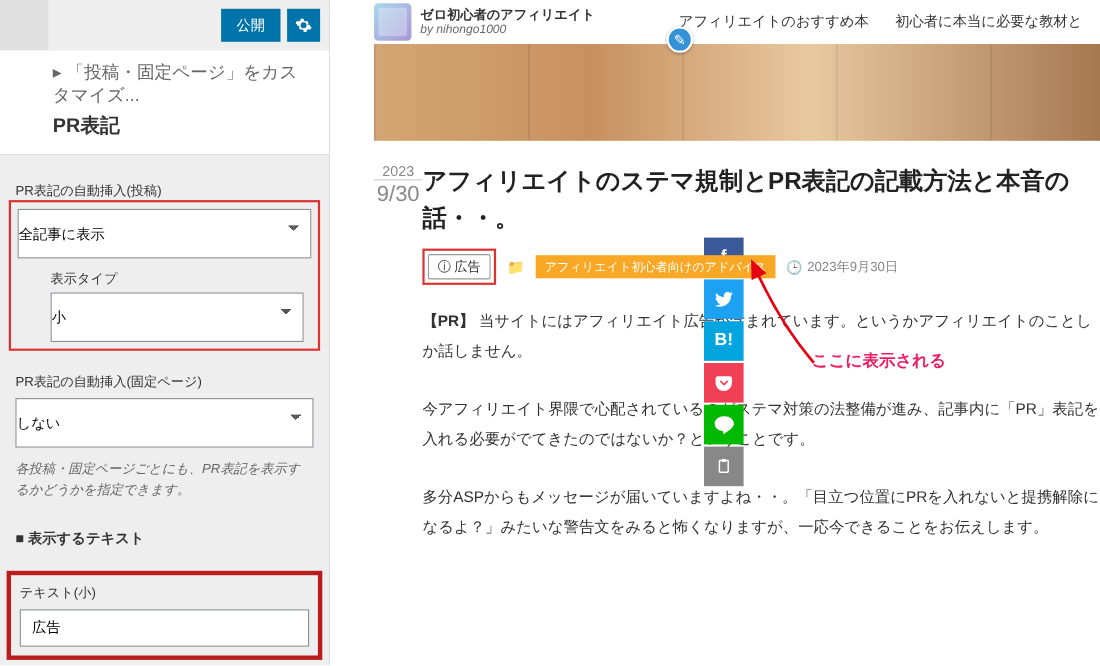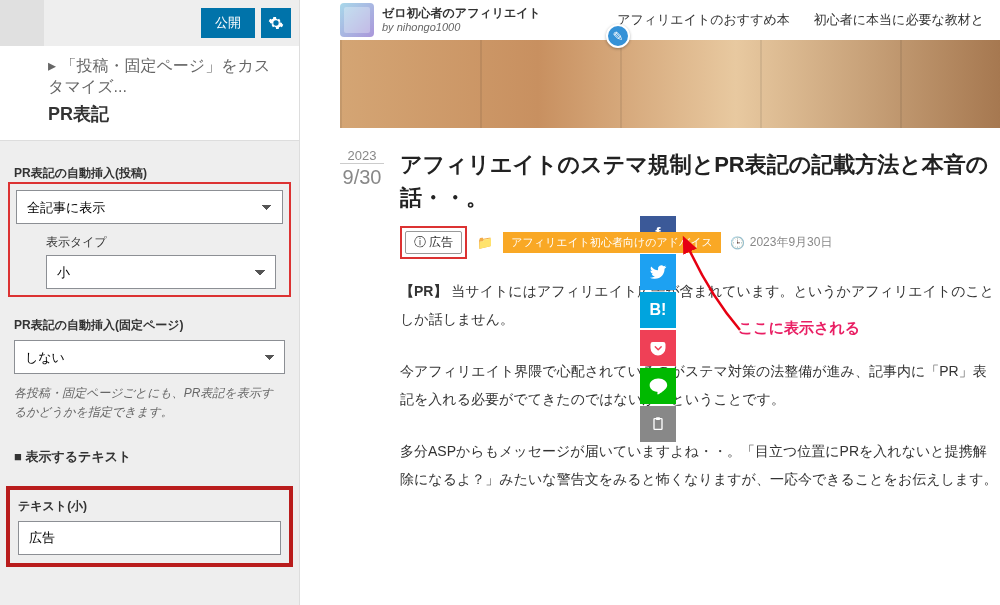--- a/index.html
+++ b/index.html
@@ -9,44 +9,44 @@
 .sidebar{width:300px;background:#eee;display:flex;flex-direction:column;border-right:1px solid #ddd}
 .sb-toolbar{height:46px;background:#eee;display:flex;justify-content:flex-end;align-items:center;padding:0 8px;gap:6px}
 .sb-toolbar-left{width:44px;height:46px;background:#e0e0e0;display:flex;align-items:center;justify-content:center;position:absolute;left:0;top:0}
 .btn-publish{background:#0073aa;color:#fff;border:none;padding:6px 14px;font-size:13px;cursor:pointer}
 .btn-gear{background:#0073aa;color:#fff;border:none;width:30px;height:30px;cursor:pointer;display:flex;align-items:center;justify-content:center}
 .sb-header{background:#fff;padding:10px 14px 14px 48px;border-bottom:1px solid #ddd;position:relative}
 .sb-back{position:absolute;left:0;top:46px;width:44px;height:84px;display:flex;align-items:center;justify-content:center;background:#fff;border-right:1px solid #eee;cursor:pointer;font-size:18px;font-weight:bold}
 .breadcrumb{font-size:16px;color:#666;margin-bottom:4px}
 .sb-title{font-size:18px;font-weight:bold;color:#333}
 .sb-body{padding:14px;overflow-y:auto;flex:1}
-.sec-label{font-size:12px;font-weight:bold;margin-bottom:6px;margin-top:10px}
+.sec-label{font-size:12px;font-weight:normal;margin-bottom:6px;margin-top:10px}
 .sub-label{font-size:12px;margin:10px 0 4px 30px}
-.select{width:100%;height:34px;border:1px solid #8c8f94;background:#fff;padding:0 28px 0 10px;font-size:13px;appearance:none;background-image:linear-gradient(45deg,transparent 50%,#555 50%),linear-gradient(135deg,#555 50%,transparent 50%);background-position:calc(100% - 15px) 14px,calc(100% - 10px) 14px;background-size:5px 5px;background-repeat:no-repeat}
+.select{width:100%;height:45px;border:1px solid #8c8f94;background:#fff;padding:0 28px 0 0;font-size:13px;appearance:none;background-image:linear-gradient(45deg,transparent 50%,#555 50%),linear-gradient(135deg,#555 50%,transparent 50%);background-position:calc(100% - 15px) 14px,calc(100% - 10px) 14px;background-size:5px 5px;background-repeat:no-repeat}
 .select.small{width:230px;margin-left:30px}
 .input-text{width:100%;height:34px;border:1px solid #8c8f94;background:#fff;padding:0 10px;font-size:13px}
 .desc{font-size:12px;color:#666;font-style:italic;margin-top:10px;line-height:1.6}
 .sec-heading{font-size:13px;font-weight:bold;margin:26px 0 14px;padding-bottom:6px}
 .red-box{border:2px solid #dc3232;padding:6px;margin:-6px -6px 10px -6px}
 .red-box2{border:4px solid #b91c1c;padding:8px;margin:0 -8px}
 
 .content{flex:1;background:#fff;position:relative;overflow:hidden}
 .edit-badge{position:absolute;left:306px;top:24px;width:24px;height:24px;background:#3592d7;border-radius:50%;display:flex;align-items:center;justify-content:center;color:#fff;font-size:13px;z-index:5;border:2px solid #fff;box-shadow:0 1px 3px rgba(0,0,0,.3)}
 .site-header{height:40px;display:flex;align-items:center;padding:0 16px 0 40px;gap:36px}
 .logo-wrap{display:flex;align-items:center;gap:8px}
 .logo-img{width:34px;height:34px;background:linear-gradient(135deg,#a8d8ea,#aa96da);border-radius:4px;position:relative}
 .logo-img::after{content:"";position:absolute;inset:4px;background:#fff;opacity:.3;border-radius:2px}
 .logo-text{display:flex;flex-direction:column;line-height:1.2}
 .logo-t1{font-size:12px;font-weight:bold;color:#333}
 .logo-t2{font-size:11px;color:#666;font-style:italic}
 .nav{margin-left:auto;display:flex;gap:24px;font-size:13px;color:#333}
 .nav a{cursor:pointer}
 .hero{height:88px;background:linear-gradient(90deg,#d4a574 0%,#c89060 30%,#e8c9a0 60%,#a67850 100%);margin:0 0 0 40px;position:relative;overflow:hidden}
 .hero::before{content:"";position:absolute;inset:0;background:repeating-linear-gradient(90deg,rgba(0,0,0,.08) 0 2px,transparent 2px 140px)}
-.article-wrap{padding:20px 0 0 40px;display:flex;gap:16px}
+.article-wrap{padding:20px 0 0 40px;display:flex;gap:0}
 .date-col{width:44px;text-align:center;color:#888}
 .date-year{font-size:13px}
 .date-md{font-size:20px;border-top:1px solid #ccc;padding-top:2px}
 .main-col{flex:1}
 .post-title{font-size:22px;font-weight:bold;line-height:1.5;margin-bottom:12px;color:#222}
 .meta-row{display:flex;align-items:center;gap:10px;margin-bottom:18px;position:relative}
 .pr-badge{border:1px solid #999;border-radius:2px;padding:2px 8px;font-size:12px;display:inline-flex;align-items:center;gap:3px;background:#fff}
 .red-box-badge{border:2px solid #dc3232;padding:3px;display:inline-block}
 .cat-badge{background:#f9a825;color:#fff;font-size:11px;padding:3px 8px}
 .folder-icon{color:#f9a825;font-size:13px}

